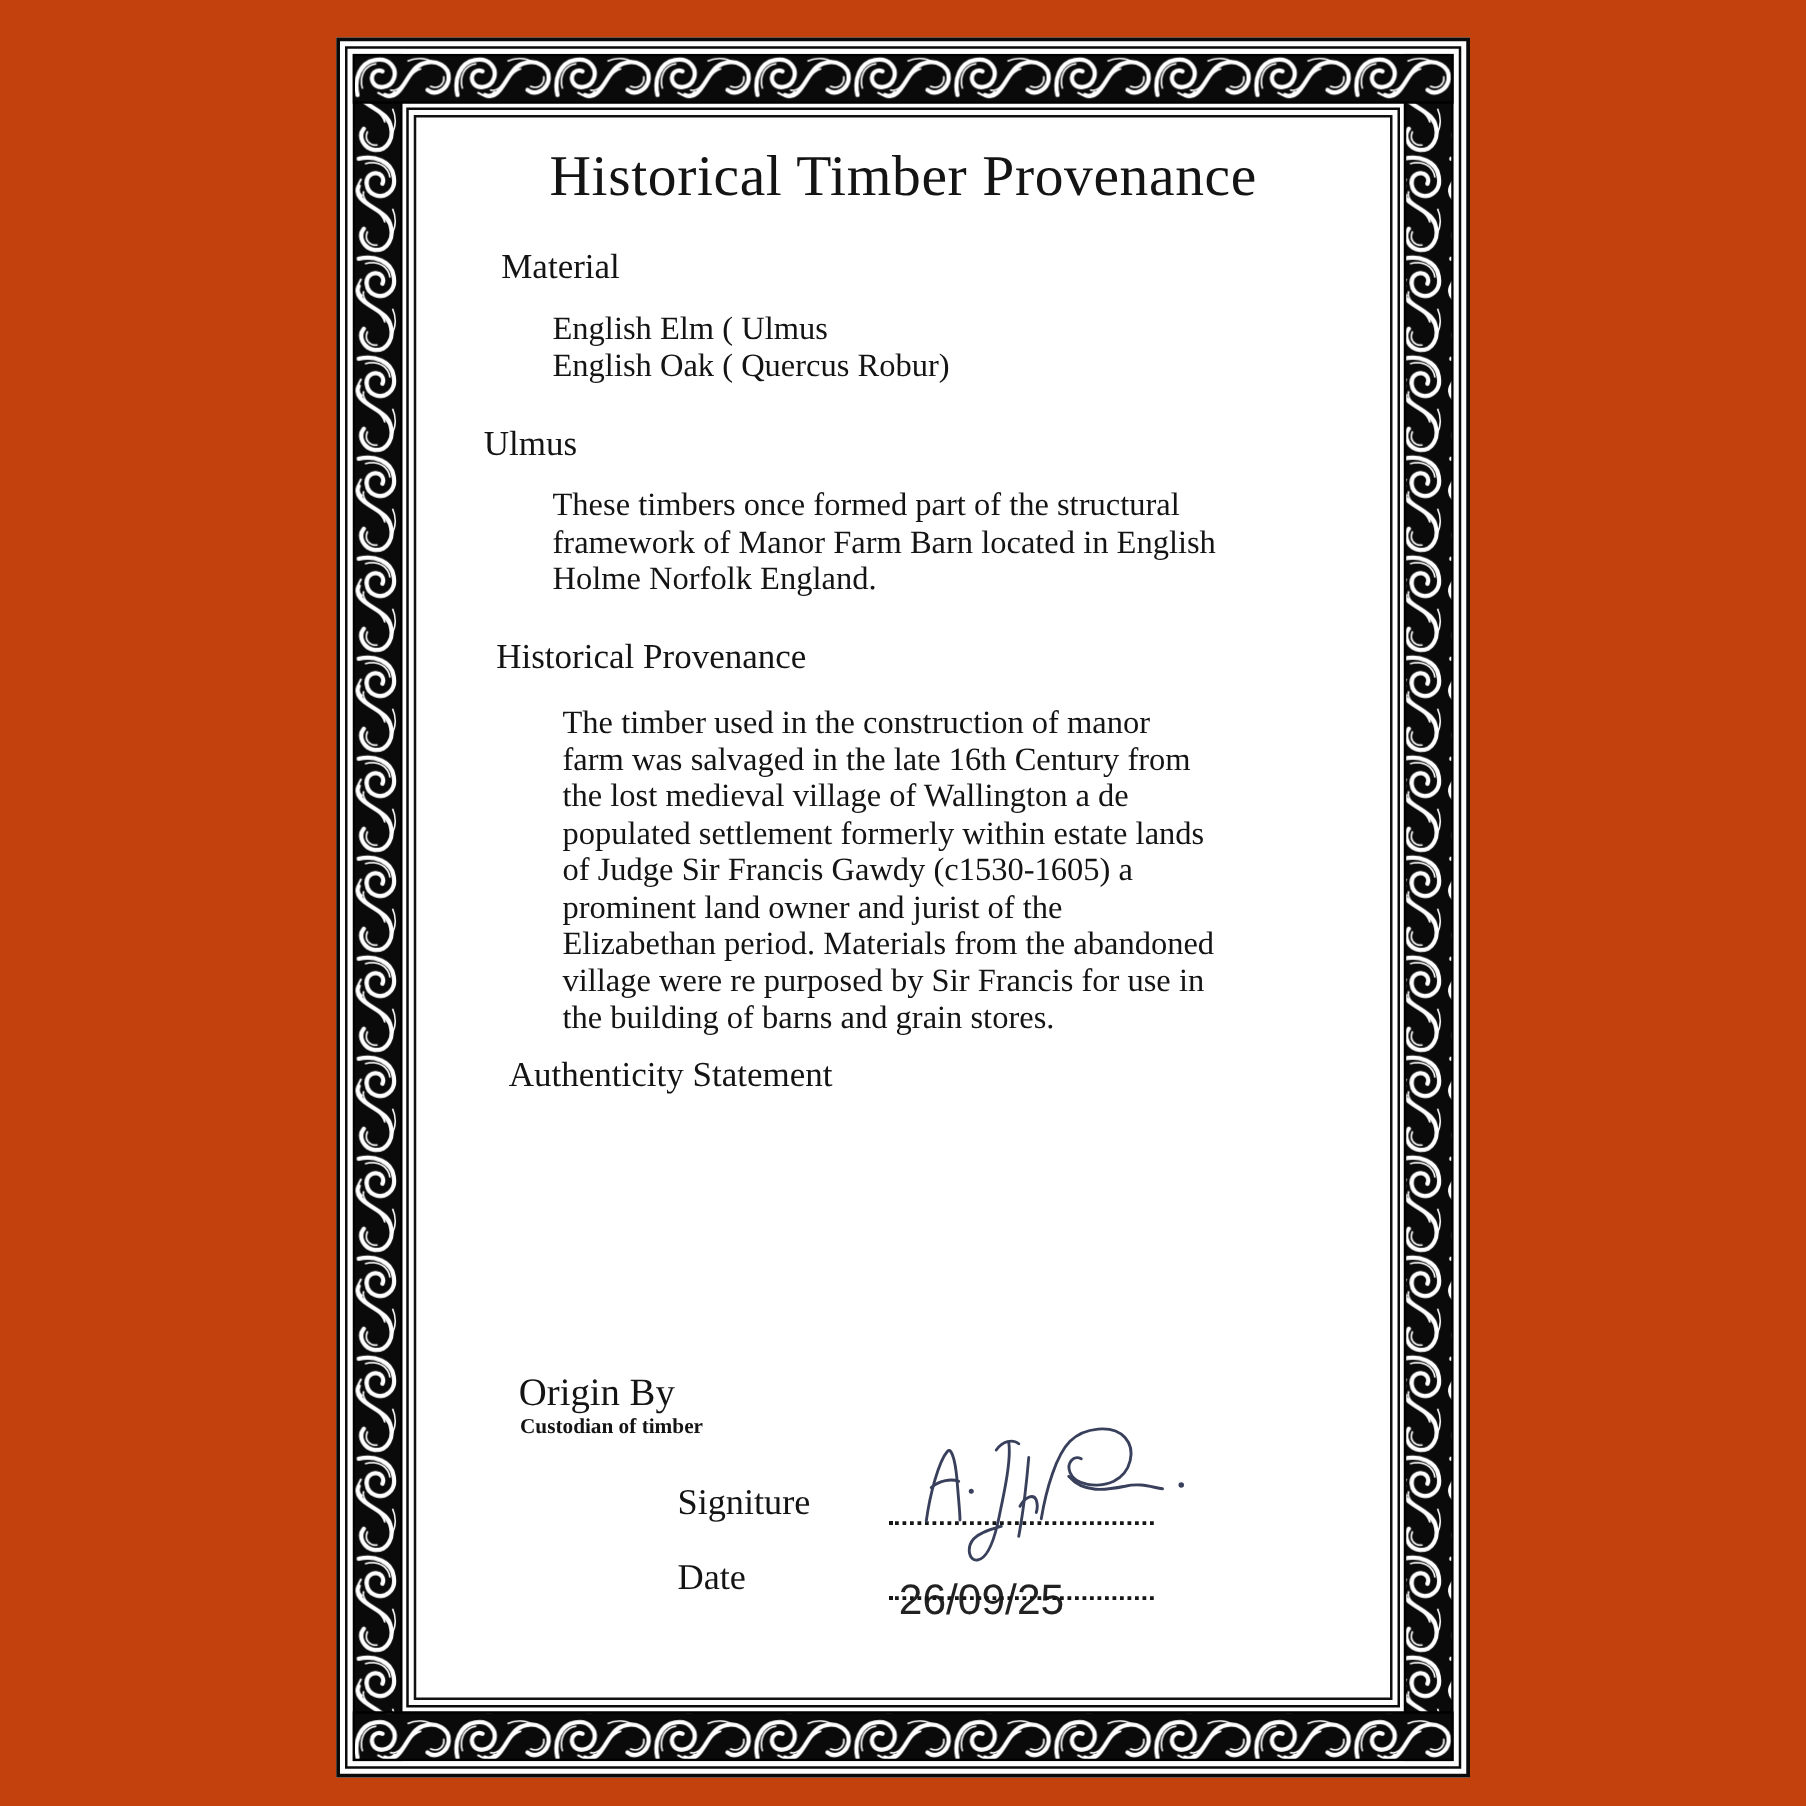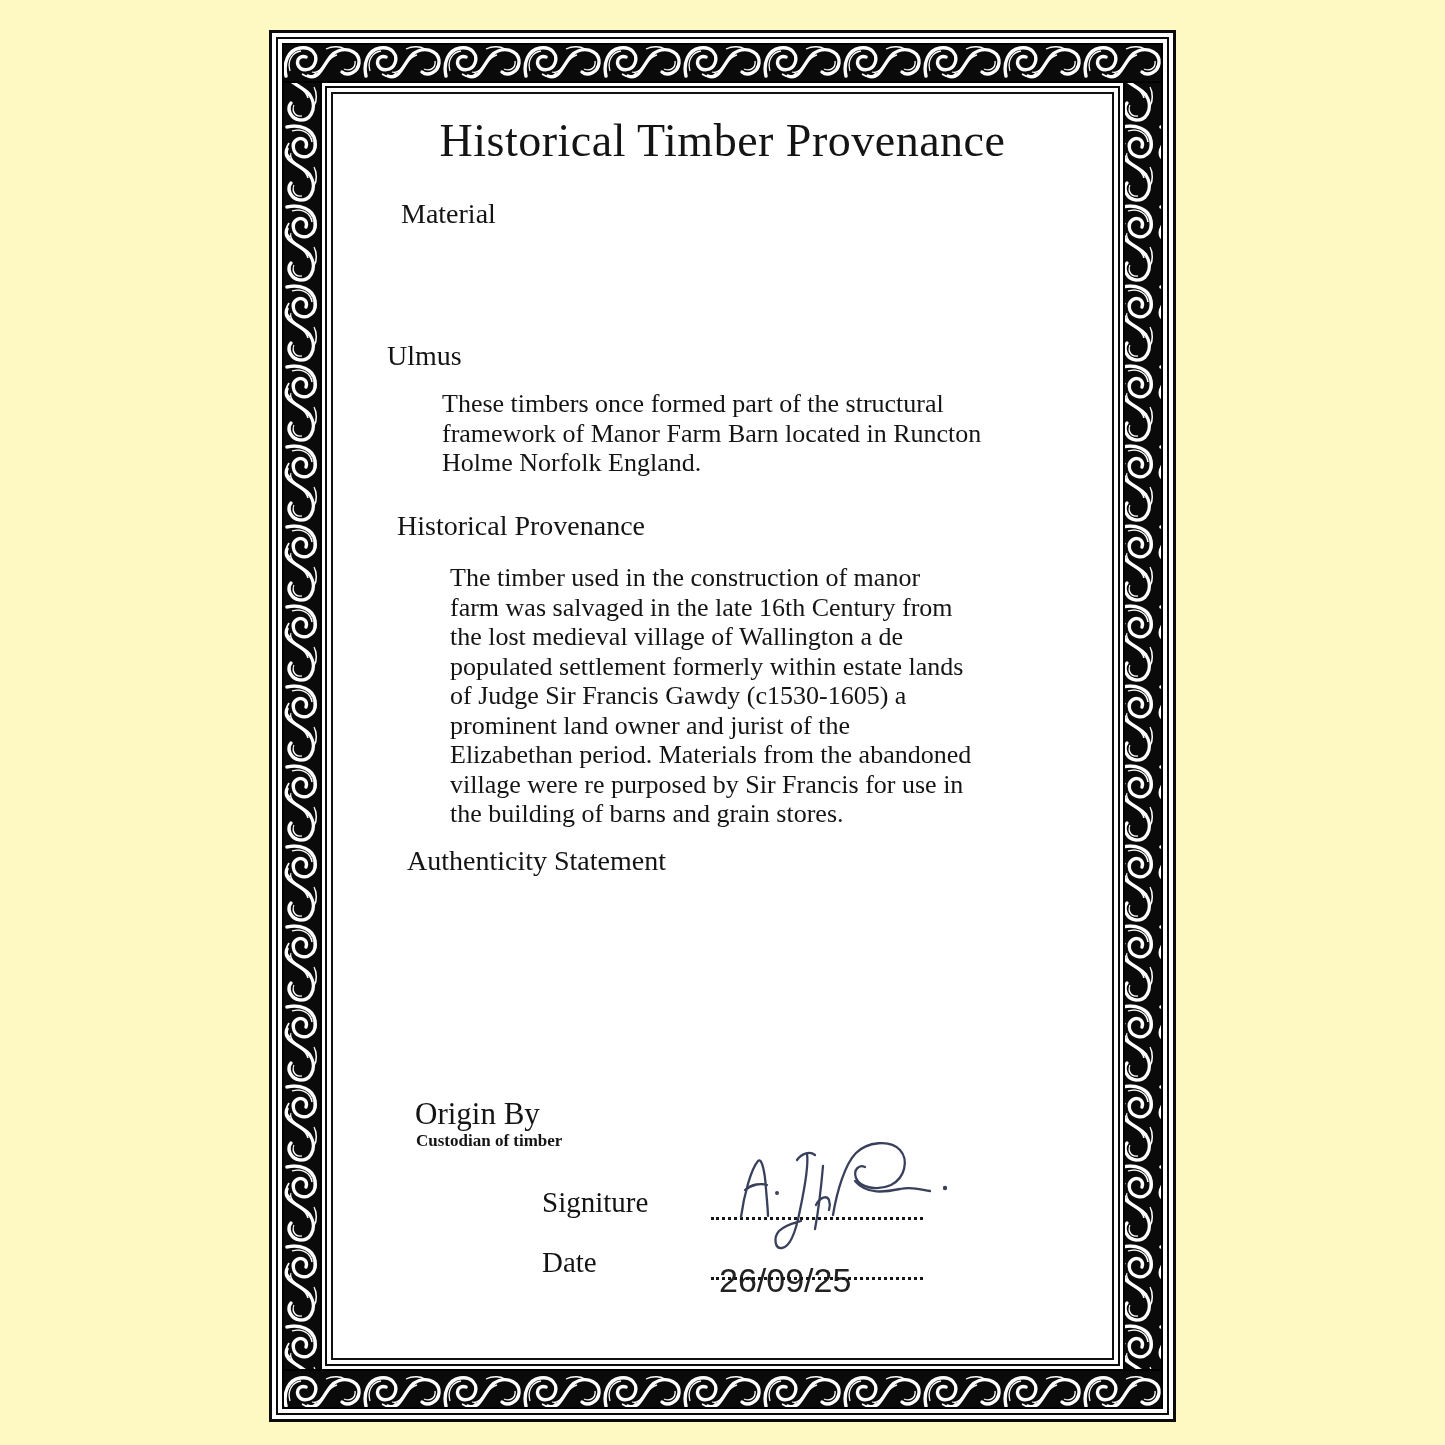--- a/index.html
+++ b/index.html
@@ -1,16 +1,16 @@
 <!DOCTYPE html>
 <html><head>
 <meta charset="utf-8">
 <style>
   html,body{margin:0;padding:0;background:#ffffff;}
-  .page{position:relative;width:1445px;height:1445px;background:#fef9c3;overflow:hidden;
+  .page{position:relative;width:1445px;height:1445px;background:#c2410c;overflow:hidden;
         font-family:"Liberation Serif", serif;color:#141414;}
   .sheet{position:absolute;left:269px;top:30px;width:907px;height:1392px;background:#ffffff;}
   .bo1{position:absolute;inset:0;border:3px solid #0b0b0b;}
   .bo2{position:absolute;inset:7px;border:2px solid #0b0b0b;}
   .band{position:absolute;left:13px;top:13px;}
   .bi1{position:absolute;inset:56px;border:2px solid #0b0b0b;}
   .bi2{position:absolute;inset:62px;border:2px solid #111;}
   .abs{position:absolute;white-space:pre-line;}
   .title{left:0;top:84px;width:100%;text-align:center;font-size:46px;letter-spacing:0.5px;}
   .seclabel{font-size:28px;}
@@ -72,24 +72,26 @@
       <rect x="1" y="1" width="879" height="38" fill="url(#scrollH)" stroke="#000" stroke-width="2"></rect>
       <rect x="1" y="1327" width="879" height="38" fill="url(#scrollH)" stroke="#000" stroke-width="2"></rect>
     </svg>
 
     <div class="bi1"></div>
     <div class="bi2"></div>
 
     <div class="abs title">Historical Timber Provenance</div>
 
     <div class="abs seclabel lab-material">Material</div>
+    <div class="abs secbody bod-material">English Elm ( Ulmus
+English Oak ( Quercus Robur)</div>
 
     <div class="abs seclabel lab-origin">Ulmus</div>
     <div class="abs secbody bod-origin">These timbers once formed part of the structural
-framework of Manor Farm Barn located in Runcton
+framework of Manor Farm Barn located in English
 Holme Norfolk England.</div>
 
     <div class="abs seclabel lab-provenance">Historical Provenance</div>
     <div class="abs secbody bod-provenance">The timber used in the construction of manor
 farm was salvaged in the late 16th Century from
 the lost medieval village of Wallington a de
 populated settlement formerly within estate lands
 of Judge Sir Francis Gawdy (c1530-1605) a
 prominent land owner and jurist of the
 Elizabethan period. Materials from the abandoned

